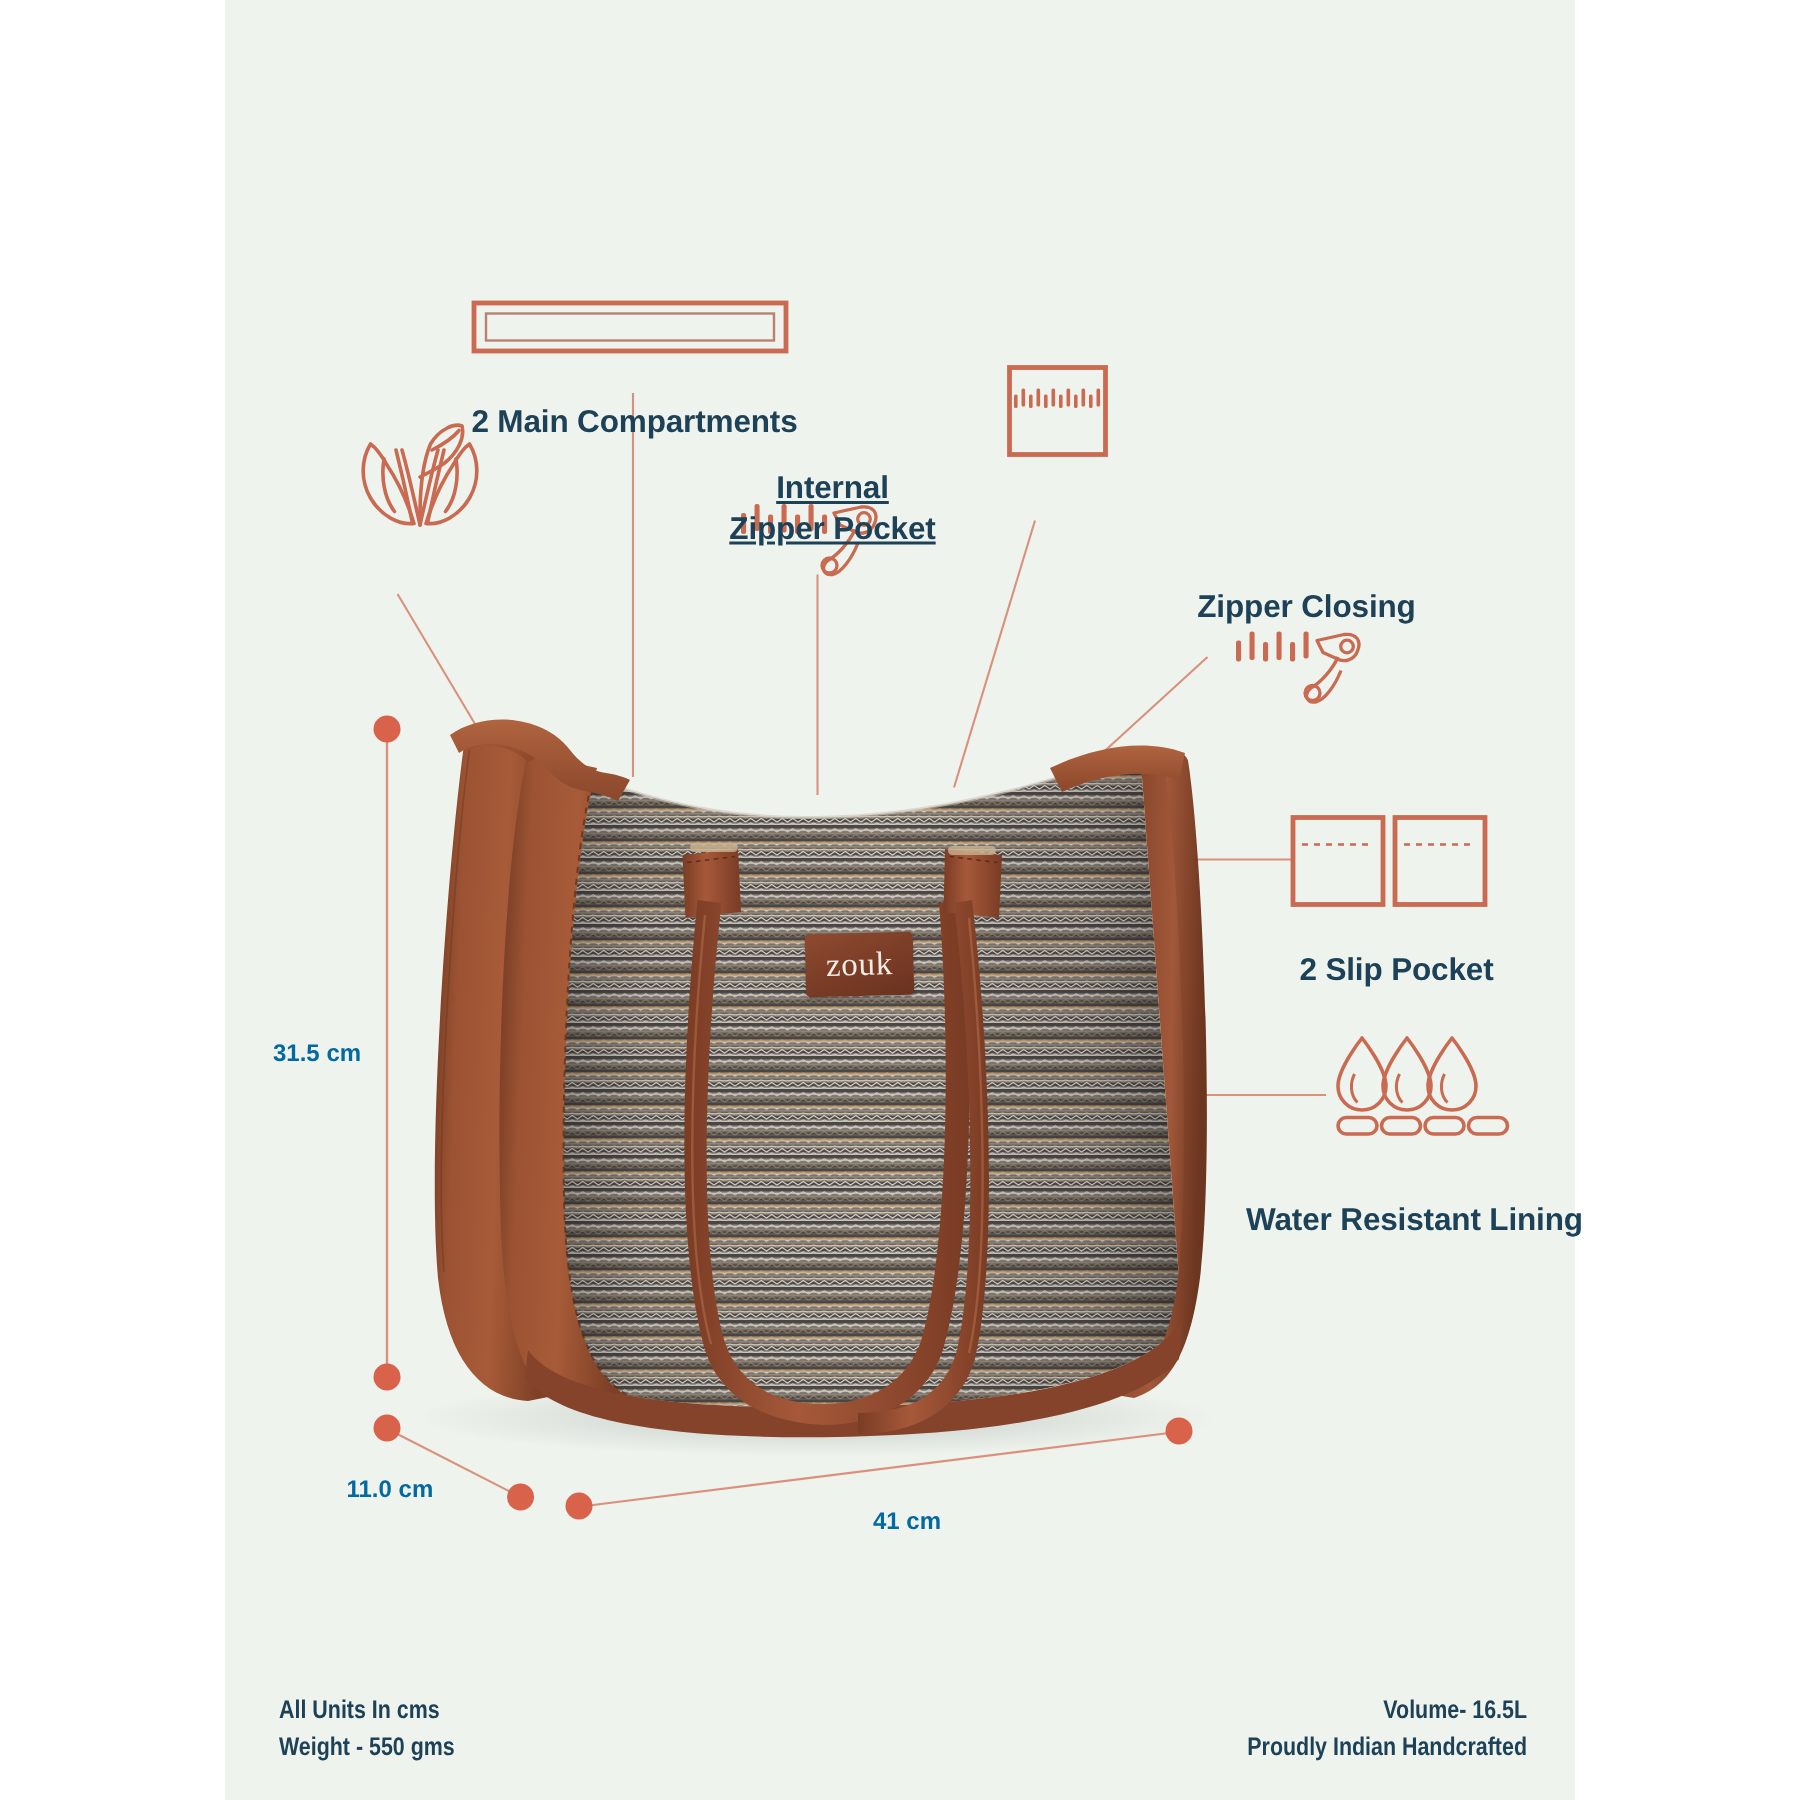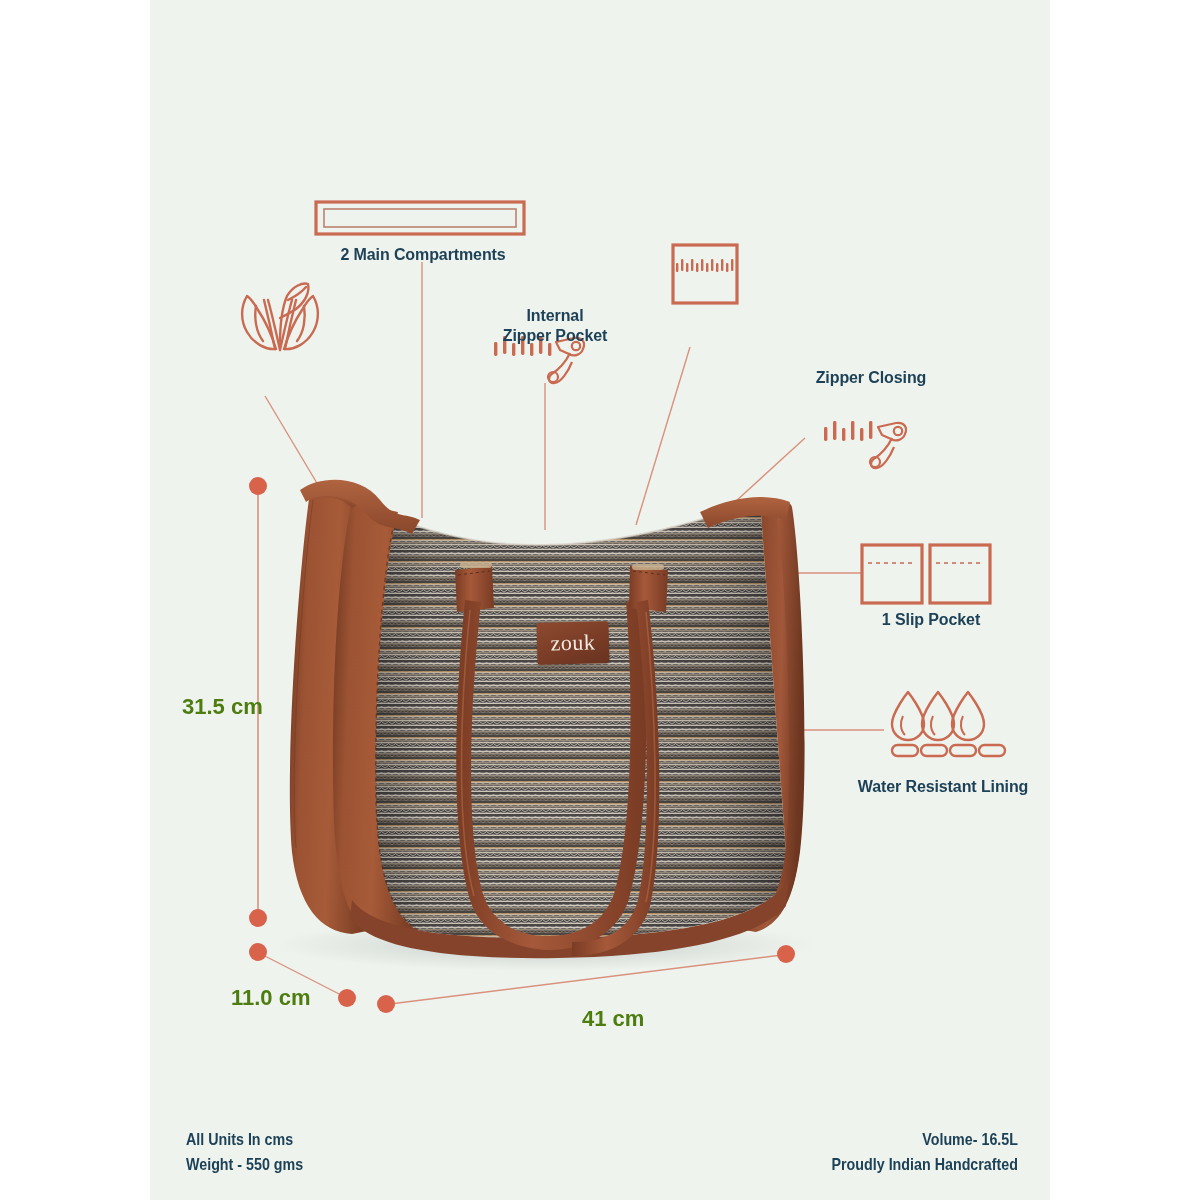--- a/index.html
+++ b/index.html
@@ -28,32 +28,33 @@
     position: absolute; left: 0; top: 0;
     width: 1200px; height: 1200px;
     pointer-events: none;
   }
 
   
   .lbl {
     position: absolute;
     color: #1d4257;
     font-weight: bold;
-    font-size: 16px;
+    font-size: 21px;
     line-height: 1.28;
     letter-spacing: -0.1px;
     white-space: pre;
+    margin-top: 24px;
   }
   .lbl.c  { text-align: center; }
 
   .dim {
     position: absolute;
-    color: #4d7c0f;
+    color: #0369a1;
     font-weight: bold;
-    font-size: 22px;
+    font-size: 16px;
     white-space: pre;
     text-align: center;
   }
 
   .foot {
     position: absolute;
     color: #1d4257;
     font-weight: bold;
     font-size: 17px;
     line-height: 1.45;
@@ -365,27 +366,27 @@
     </g>
   </svg>
 
   <div class="logo-patch">
     <span>zouk</span>
   </div>
 
   <div class="lbl c" style="left:293px; top:245px; width:260px;">2 Main Compartments</div>
 
 
-  <div class="lbl c" style="left:445px; top:306px; width:220px;">Internal
+  <div class="lbl c" style="left:445px; top:289px; width:220px;text-decoration:underline;">Internal
 Zipper Pocket</div>
 
 
   <div class="lbl c" style="left:761px; top:368px; width:220px;">Zipper Closing</div>
 
-  <div class="lbl c" style="left:821px; top:610px; width:220px;">1 Slip Pocket</div>
+  <div class="lbl c" style="left:821px; top:610px; width:220px;">2 Slip Pocket</div>
 
   <div class="lbl c" style="left:813px; top:777px; width:260px;">Water Resistant Lining</div>
 
   <div class="dim" style="left:182px; top:694px;">31.5 cm</div>
 
   <div class="dim" style="left:231px; top:985px;">11.0 cm</div>
 
   <div class="dim" style="left:582px; top:1006px;">41 cm</div>
 
   <div class="foot l" style="left:186px; top:1128px;">All Units In cms</div>

